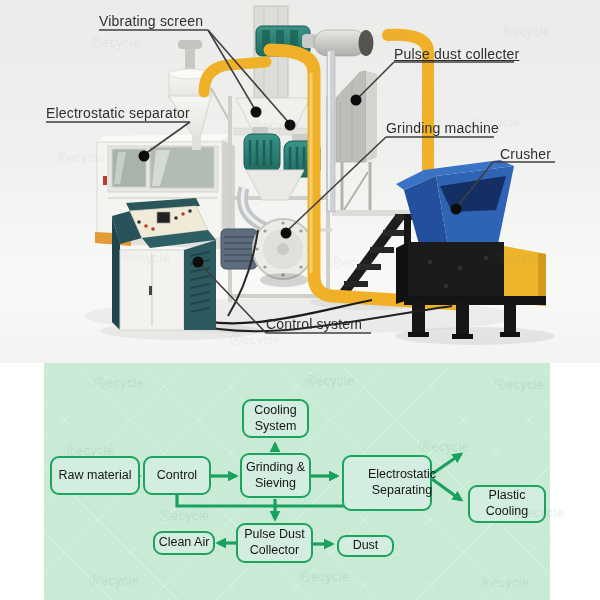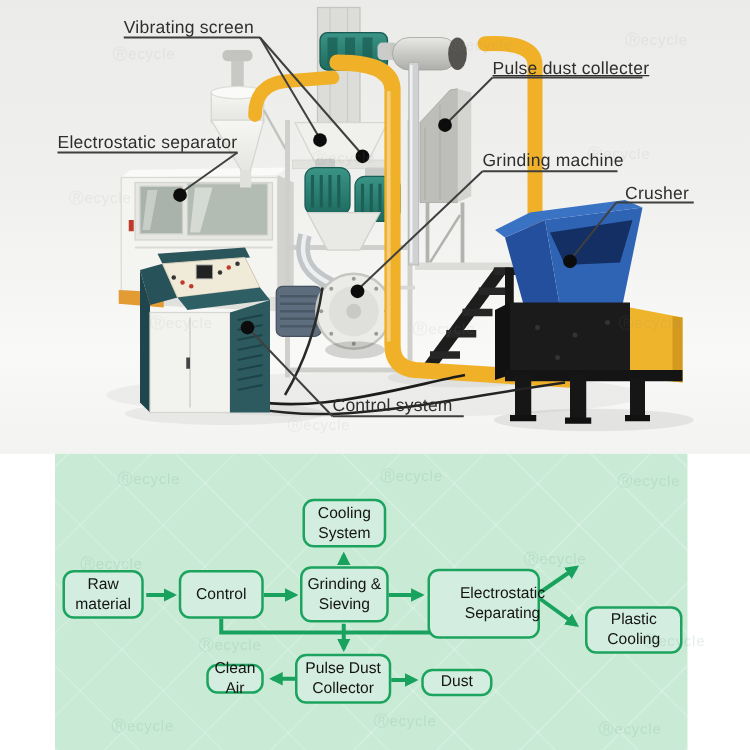--- a/index.html
+++ b/index.html
@@ -28,28 +28,28 @@
   
   .flow{position:absolute;left:44px;top:363px;width:506px;height:237px;background:#c9ebd6;
         background-image:
           repeating-linear-gradient(45deg, rgba(255,255,255,.16) 0 1.5px, transparent 1.5px 47px),
           repeating-linear-gradient(-45deg, rgba(255,255,255,.16) 0 1.5px, transparent 1.5px 47px);}
   .arrows{position:absolute;left:0;top:0;}
   .node{position:absolute;display:flex;align-items:center;justify-content:center;text-align:center;
         background:#d3eee0;border:2.5px solid #1ca45f;border-radius:9px;
         font-size:12.5px;line-height:1.25;color:#151515;padding:1px 2px;}
   .n-cooling{left:198px;top:36px;width:67px;height:39px;}
-  .n-raw{left:6px;top:93px;width:65px;height:39px;}
+  .n-raw{left:6px;top:93px;width:90px;height:39px;}
   .n-crushing{left:99px;top:93px;width:68px;height:39px;}
   .n-grinding{left:196px;top:90px;width:71px;height:45px;text-align:center;}
   .n-electro{left:298px;top:92px;width:90px;height:56px;padding-left:32px;}
   .n-aluminum{left:423px;top:71px;width:79px;height:39px;}
   .n-plastic{left:424px;top:122px;width:78px;height:38px;}
   .n-pulse{left:192px;top:160px;width:77px;height:40px;}
-  .n-cleanair{left:121px;top:168px;width:46px;height:24px;}
+  .n-cleanair{left:109px;top:168px;width:62px;height:24px;}
   .n-dust{left:293px;top:172px;width:57px;height:22px;}
 </style>
 </head>
 <body>
 
 <div class="stage">
 
   <div class="photo">
 
     <svg class="mach" width="600" height="363" viewBox="0 0 600 363">

